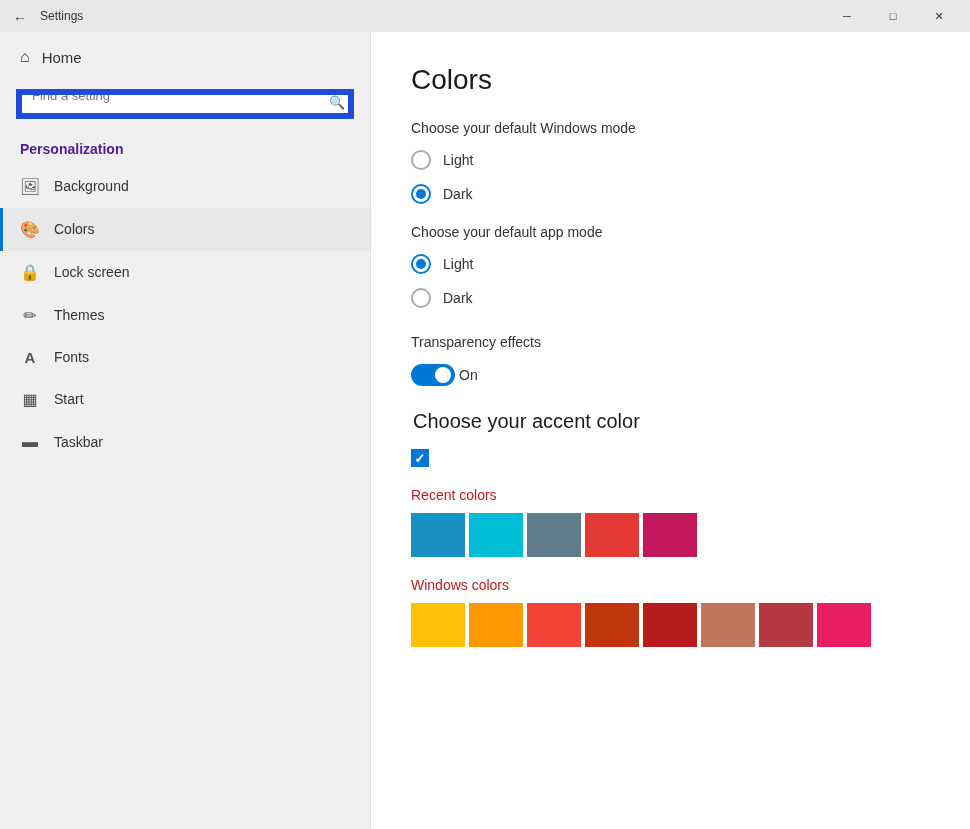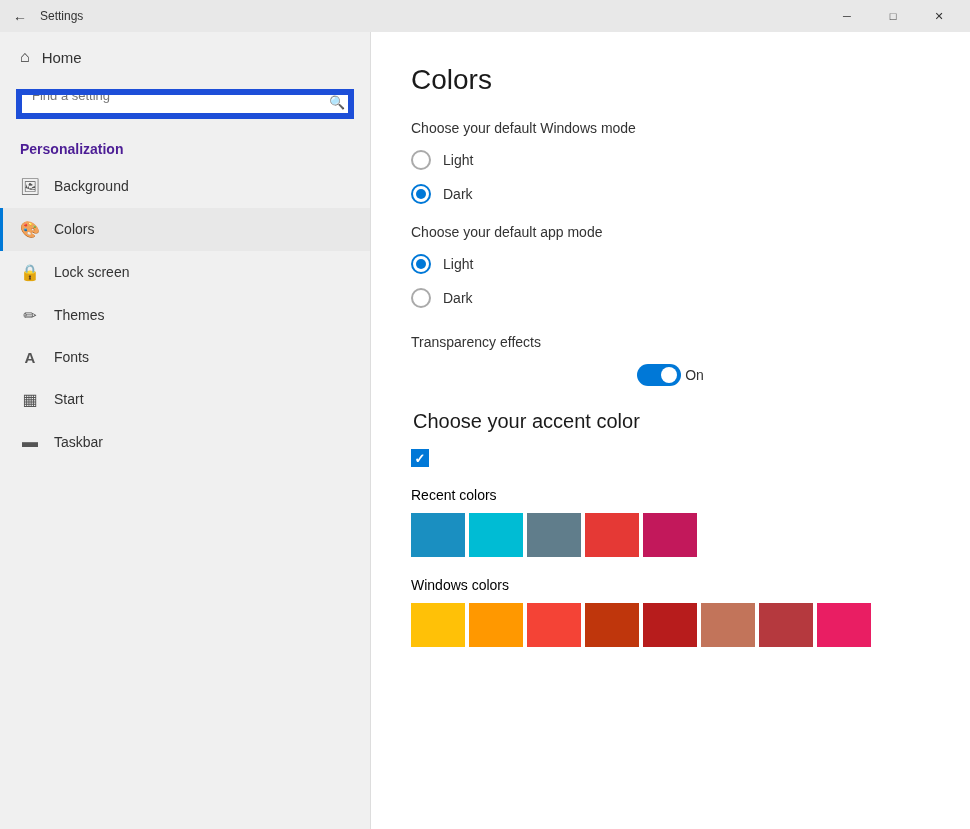--- a/index.html
+++ b/index.html
@@ -205,21 +205,20 @@
       font-size: 14px;
       color: #333;
     }
 
     
     .toggle-row {
       display: flex;
       align-items: center;
       gap: 4px;
       margin-top: 8px;
-      justify-content: center;
     }
     .toggle {
       width: 44px;
       height: 22px;
       background: #0078d7;
       border-radius: 11px;
       position: relative;
       cursor: pointer;
     }
     .toggle-knob {
@@ -267,21 +266,21 @@
       font-weight: bold;
     }
     .checkbox-label {
       font-size: 14px;
       color: #333;
     }
 
     
     .colors-label {
       font-size: 14px;
-      color: #000000;
+      color: #b91c1c;
       margin-bottom: 10px;
     }
     .color-row {
       display: flex;
       gap: 4px;
       margin-bottom: 20px;
       flex-wrap: wrap;
     }
     .color-swatch {
       width: 54px;

